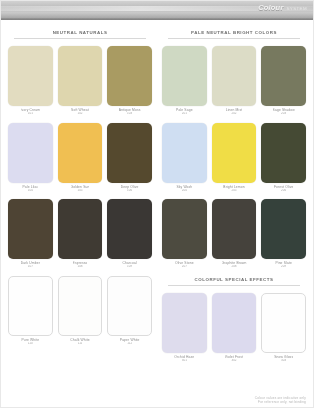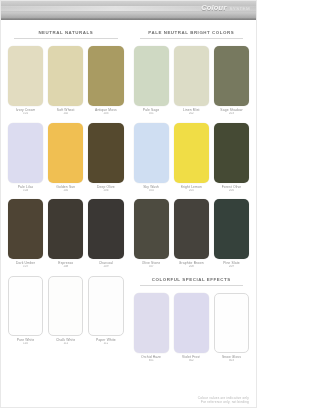--- a/index.html
+++ b/index.html
@@ -6,21 +6,21 @@
   html, body {
     margin: 0;
     padding: 0;
     background: #ffffff;
   }
   body {
     font-family: "Liberation Sans", sans-serif;
   }
   #page {
     position: relative;
-    width: 257px;
+    width: 314px;
     height: 408px;
     background: #ffffff;
     overflow: hidden;
     box-sizing: border-box;
     border: 1px solid #e8e8e8;
   }
 
   
   .header-band {
     position: relative;

